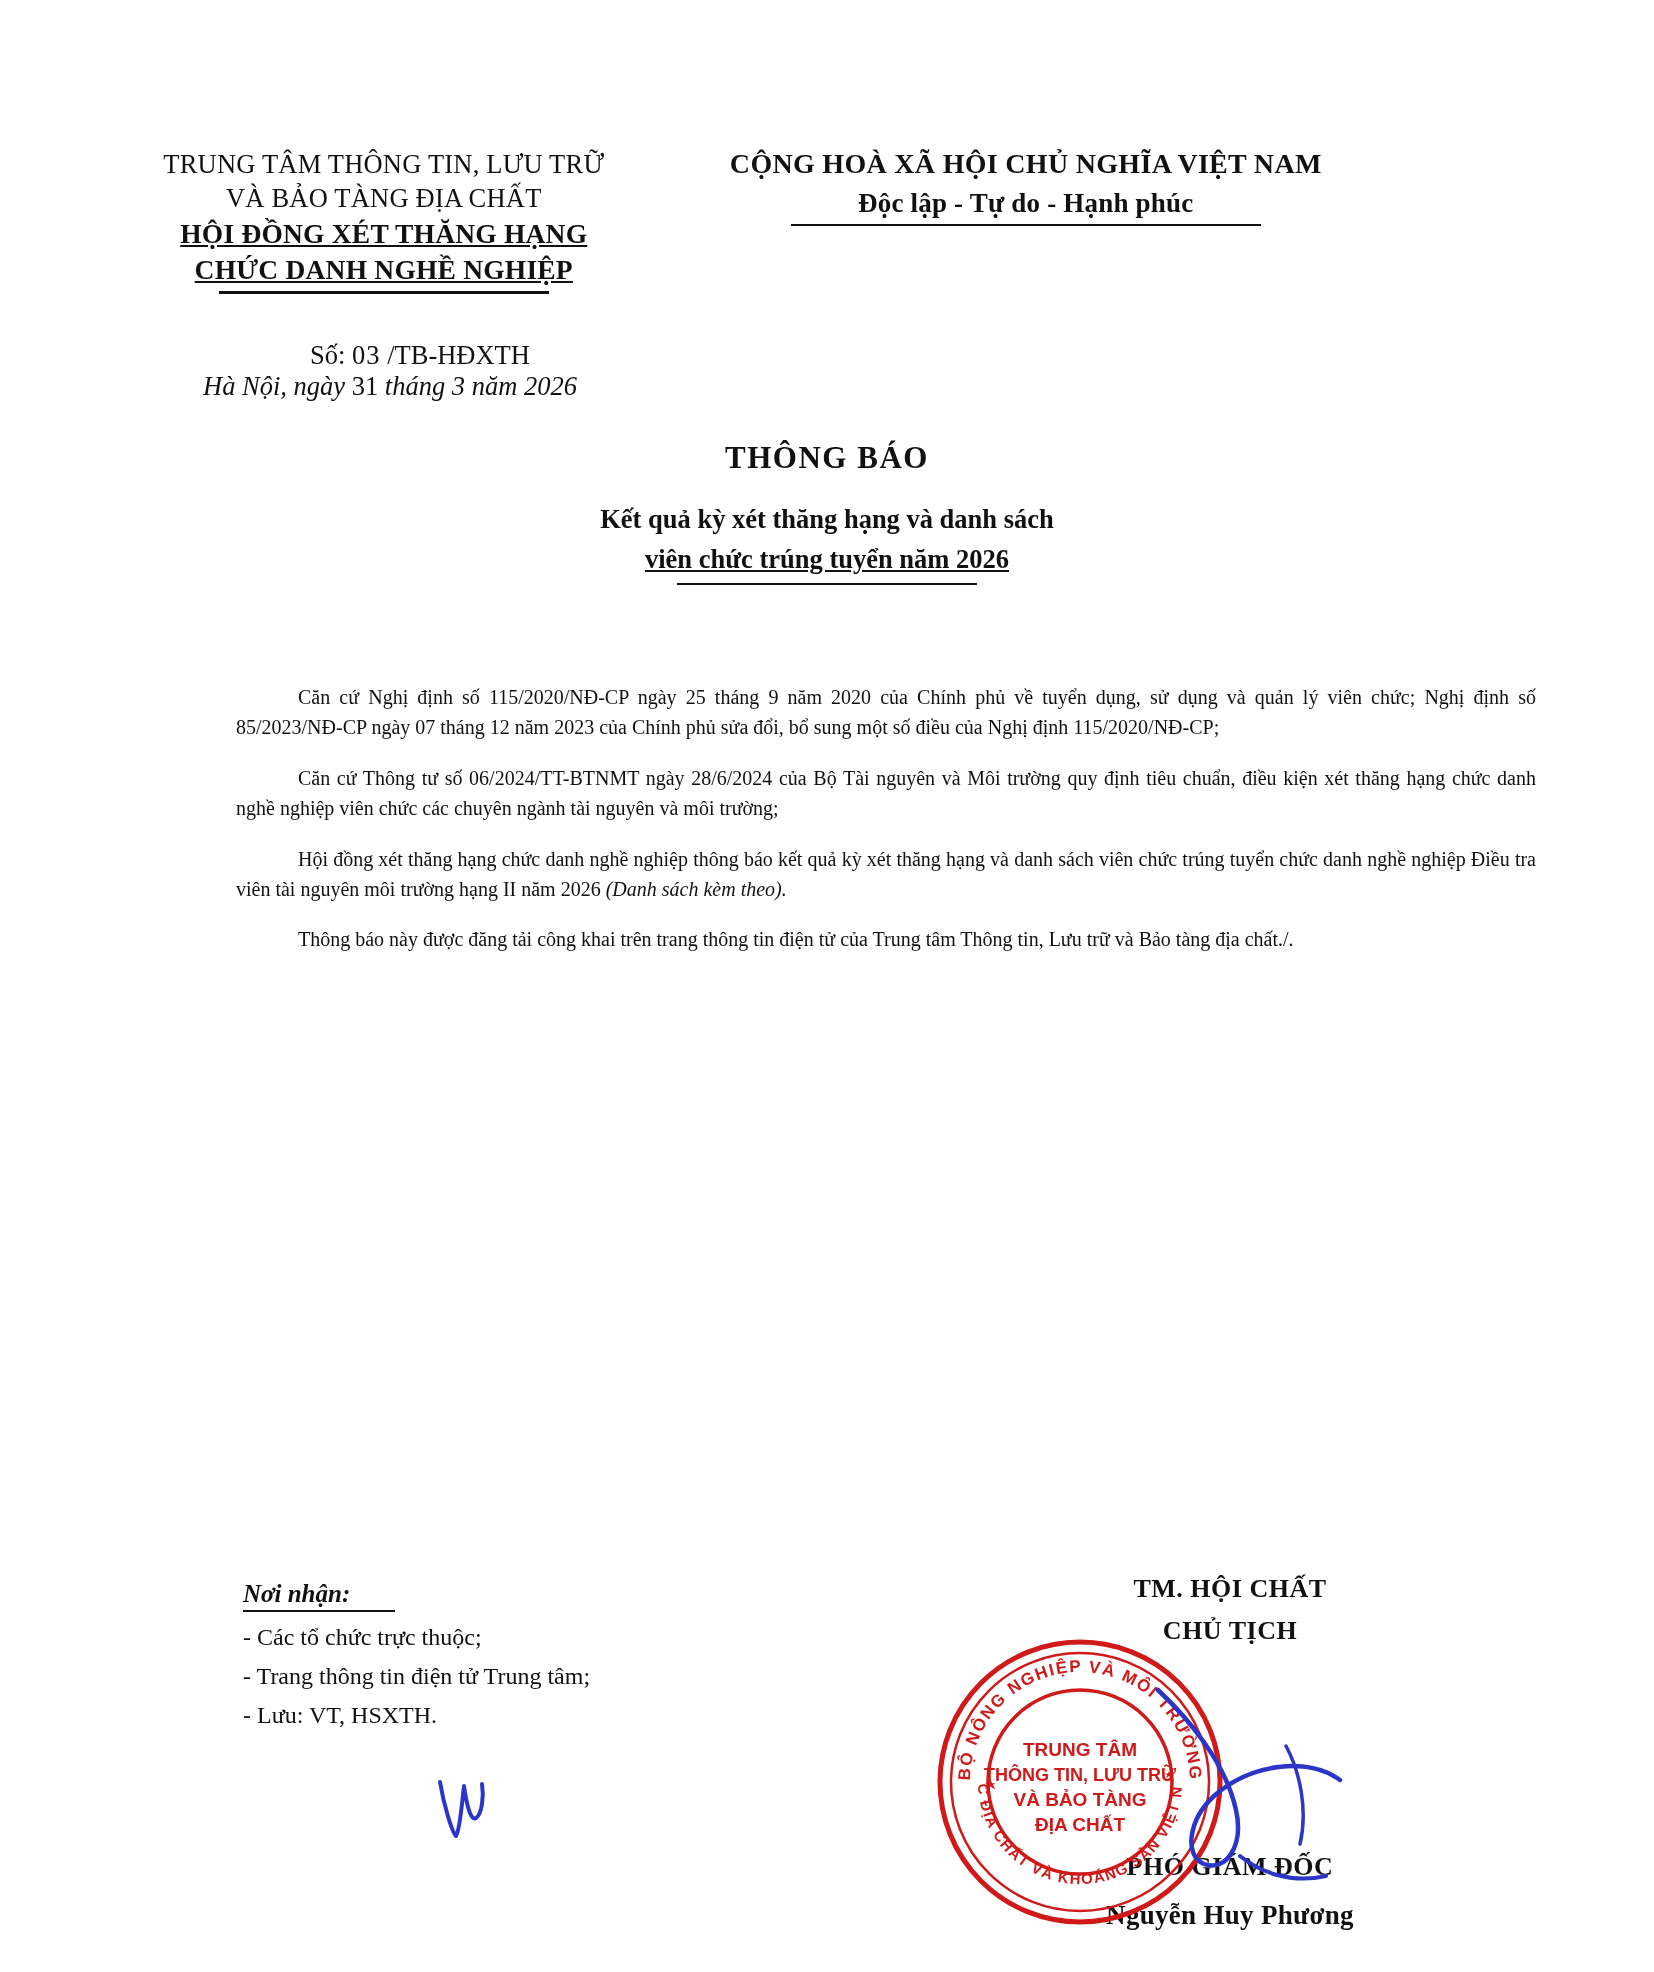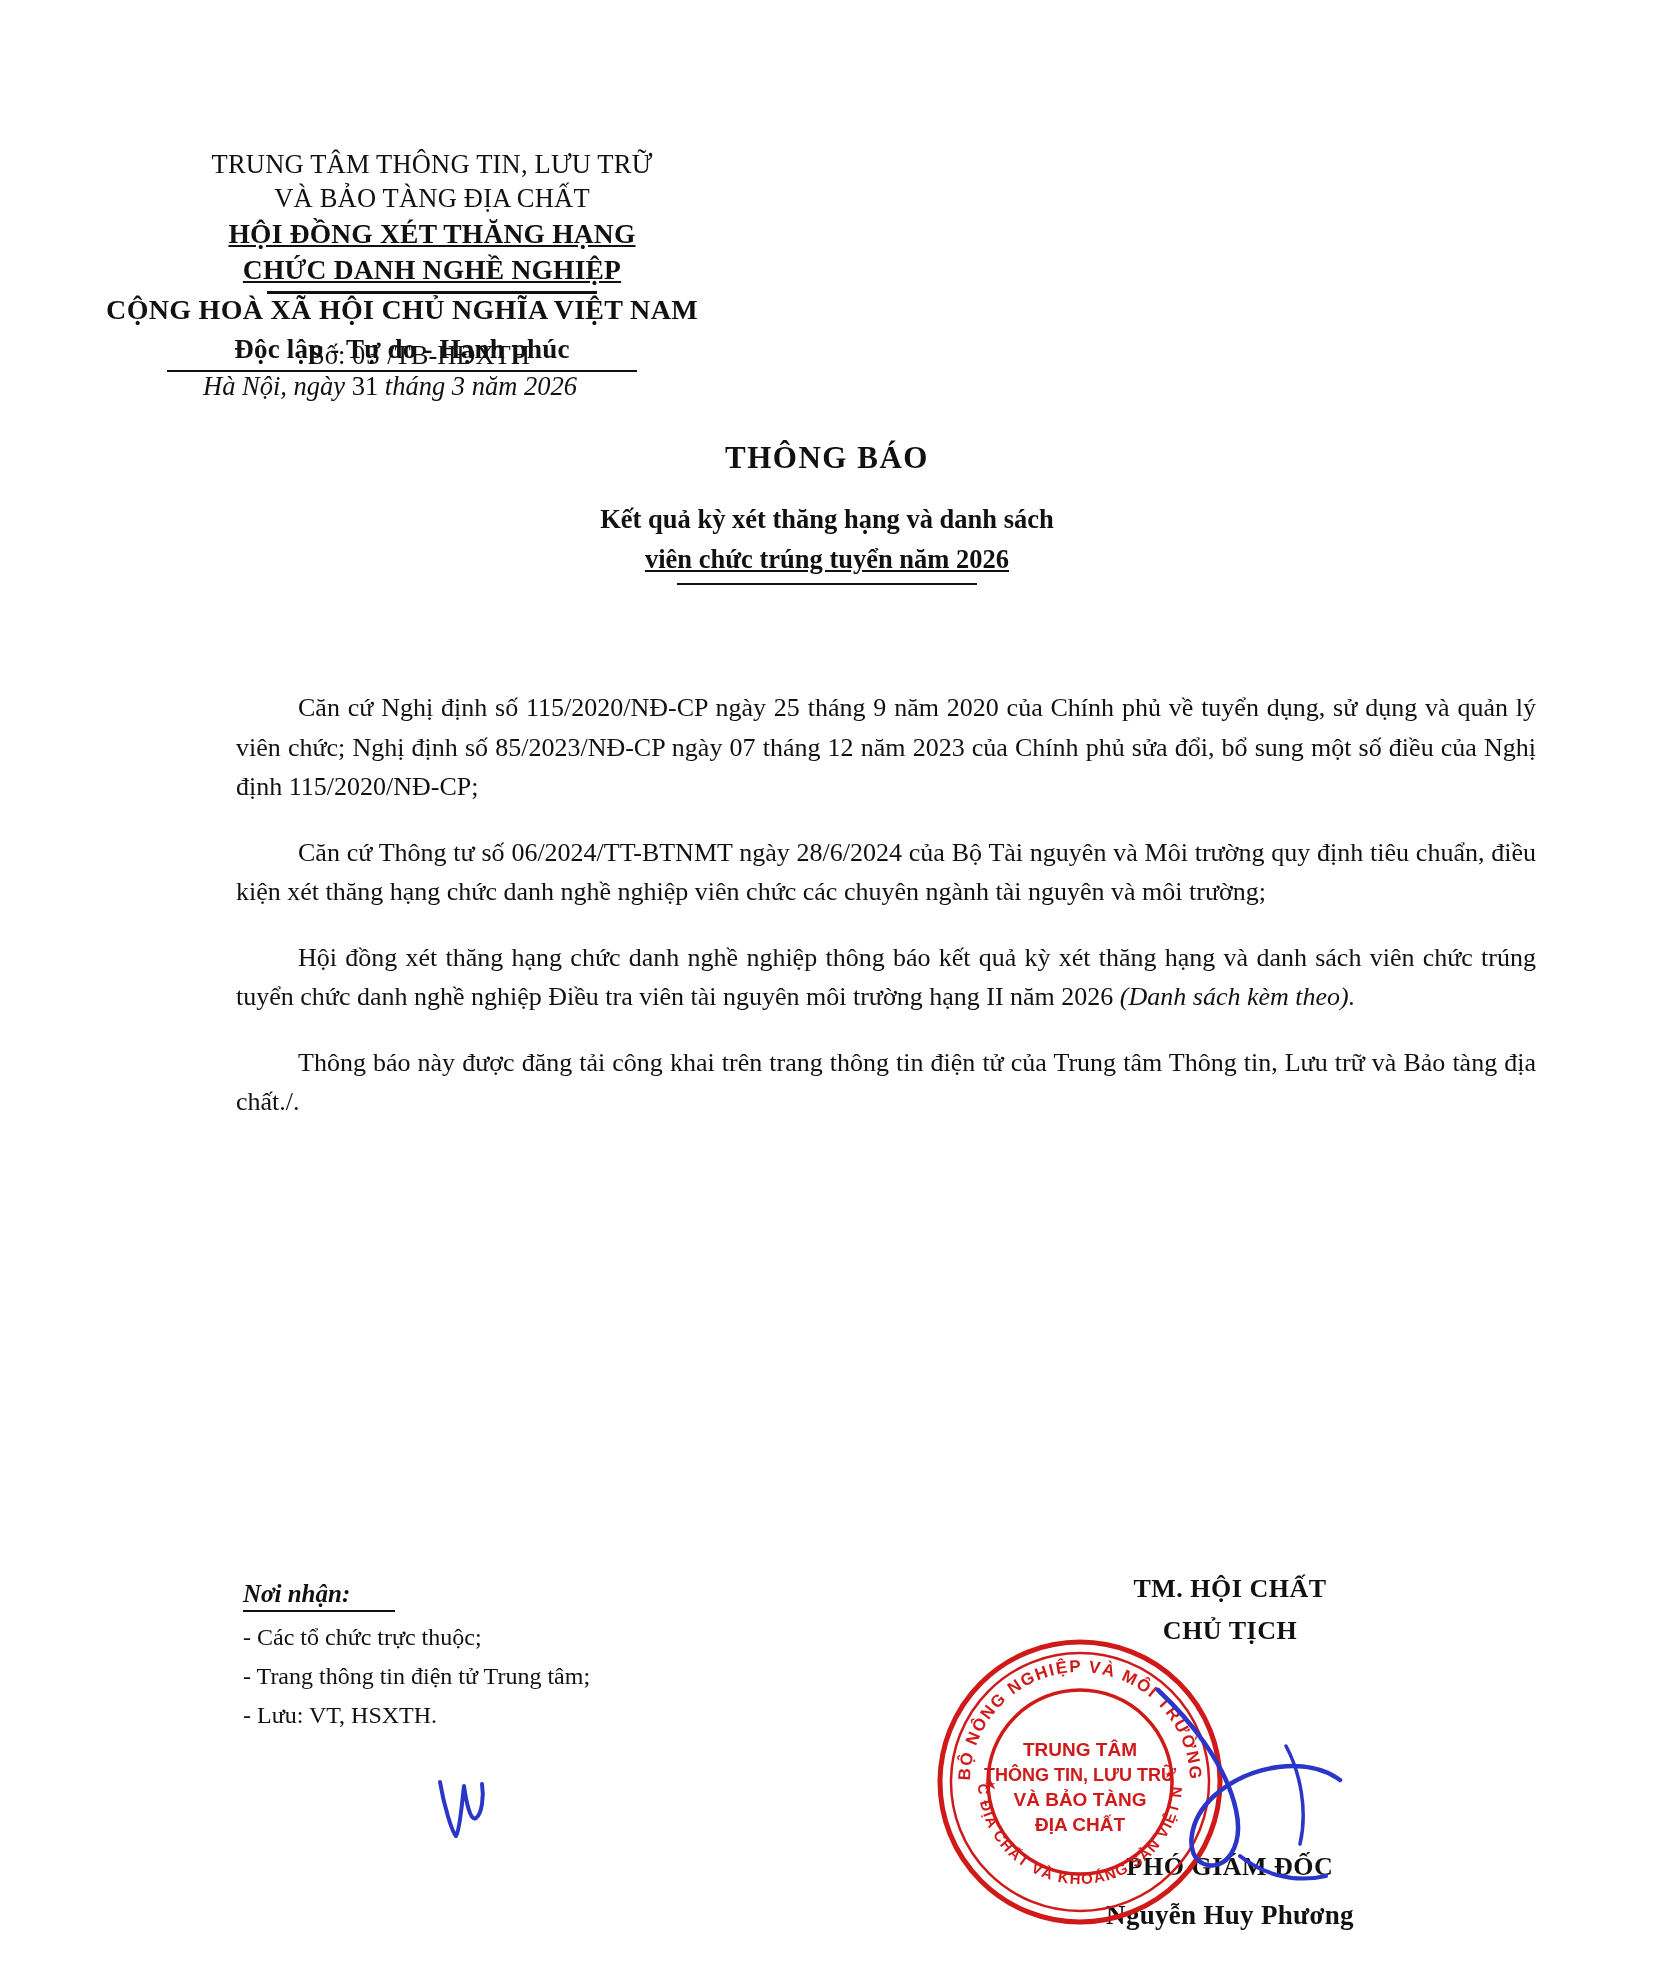--- a/index.html
+++ b/index.html
@@ -19,25 +19,24 @@
   .page {
     position: absolute;
     left: 0; top: 0;
     width: 1654px;
     height: 1972px;
   }
 
   
   .header {
     position: absolute;
-    left: 12px;
+    left: 0;
     top: 148px;
     width: 1364px;
     display: flex;
-    flex-direction: column;
     align-items: flex-start;
   }
   .hdr-left {
     width: 660px;
     margin-left: 90px;
     text-align: center;
   }
   .hdr-right {
     width: 760px;
     text-align: center;
@@ -134,21 +133,21 @@
   }
 
   
   .body-wrap {
     position: absolute;
     top: 662px;
     left: 236px;
     width: 1300px;
   }
   .para {
-    font-size: 26px;
+    font-size: 20px;
     line-height: 1.52;
     text-align: justify;
     text-indent: 62px;
     margin-bottom: 10px;
   }
   .para .it { font-style: italic; }
 
   
   .footer {
     position: absolute;

